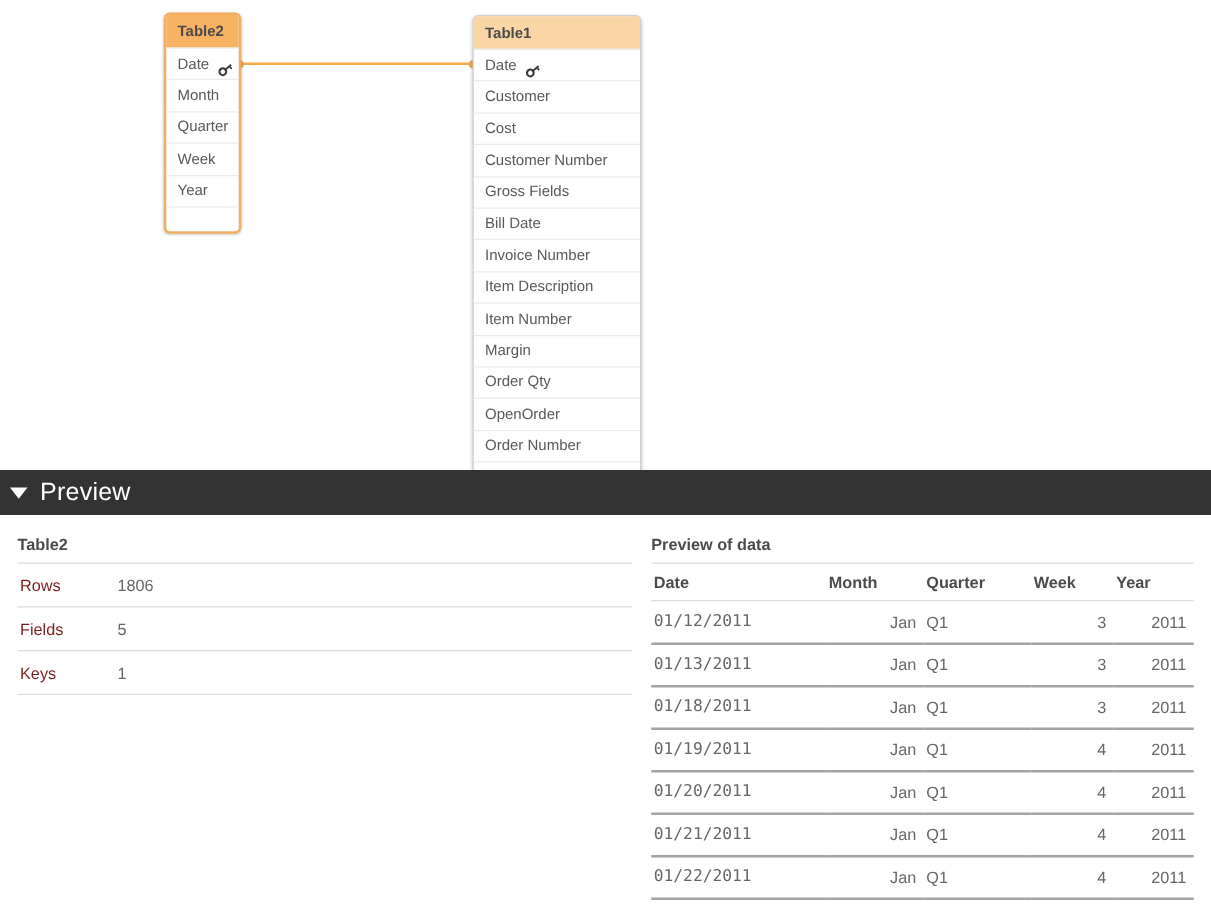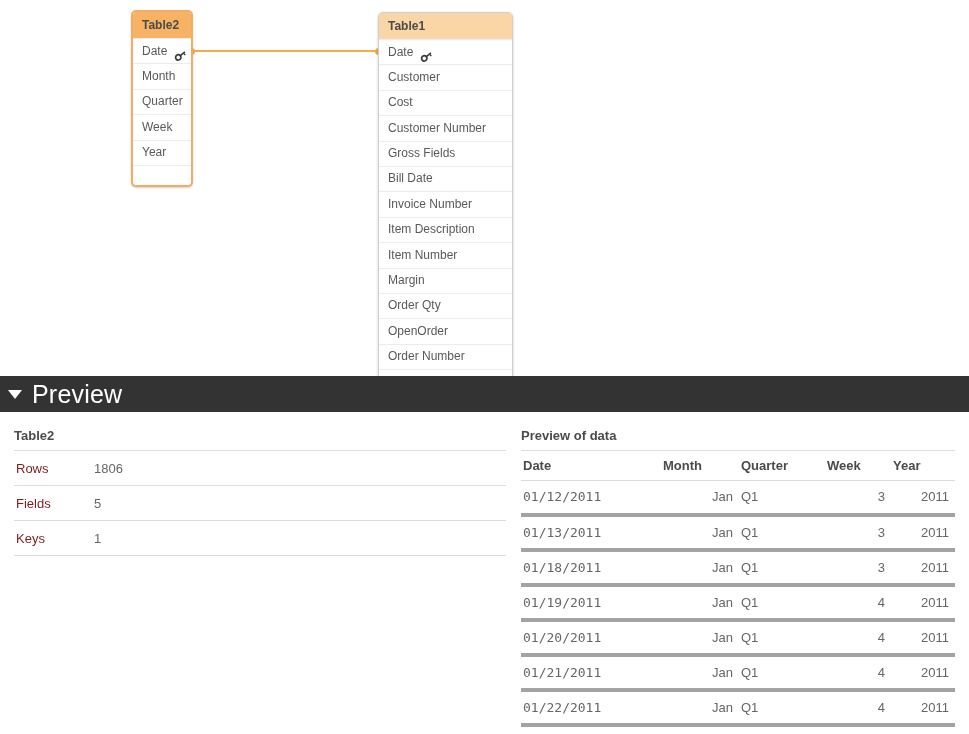--- a/index.html
+++ b/index.html
@@ -84,21 +84,21 @@
   }
   .caret {
     width: 0; height: 0;
     border-left: 7px solid transparent;
     border-right: 7px solid transparent;
     border-top: 9px solid #ffffff;
     margin-right: 10px;
   }
   .preview-title {
     color: #ffffff;
-    font-size: 25px;
+    font-size: 20px;
     font-weight: normal;
     letter-spacing: 0.2px;
   }
 
   
   .preview-body {
     position: absolute; left: 0; top: 412px; width: 969px; height: 322px;
     background: #ffffff;
   }
   .pane-left {
@@ -134,21 +134,21 @@
     color: #4b4b4b;
     text-align: left;
     border-top: 1px solid #dcdcdc;
     border-bottom: 1px solid #dcdcdc;
     padding: 7px 6px 7px 2px;
     height: 30px;
   }
   table.datatab td {
     font-size: 13px;
     color: #666666;
-    border-bottom: 4px solid #a3a3a3;
+    border-bottom: 2px solid #a3a3a3;
     padding: 8px 6px 8px 2px;
     height: 34px;
     vertical-align: middle;
   }
   .col-date   { width: 140px; }
   .col-month  { width:  78px; }
   .col-quart  { width:  86px; }
   .col-week   { width:  66px; }
   .col-year   { width:  64px; }
   td.mono {

